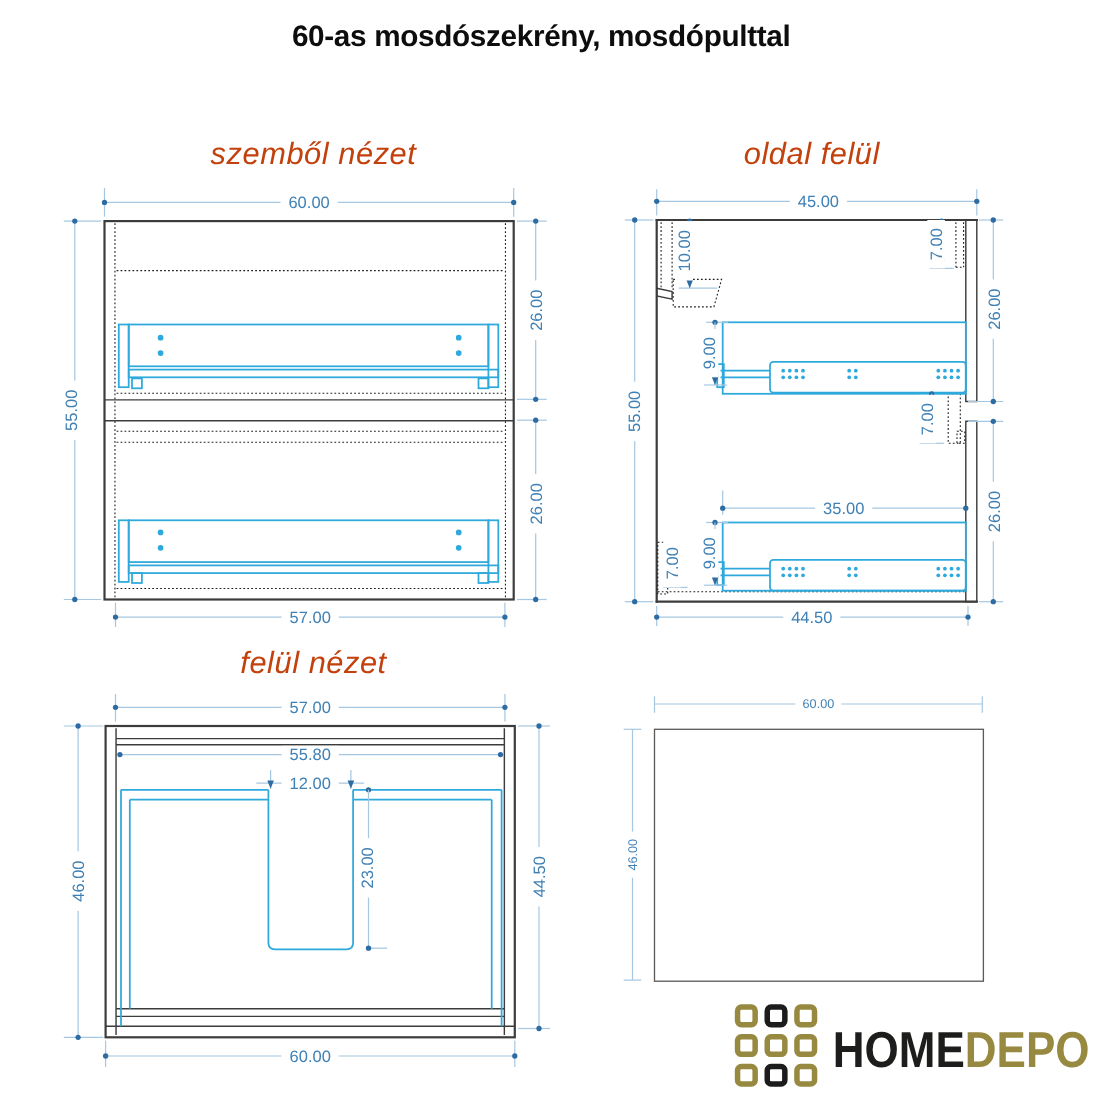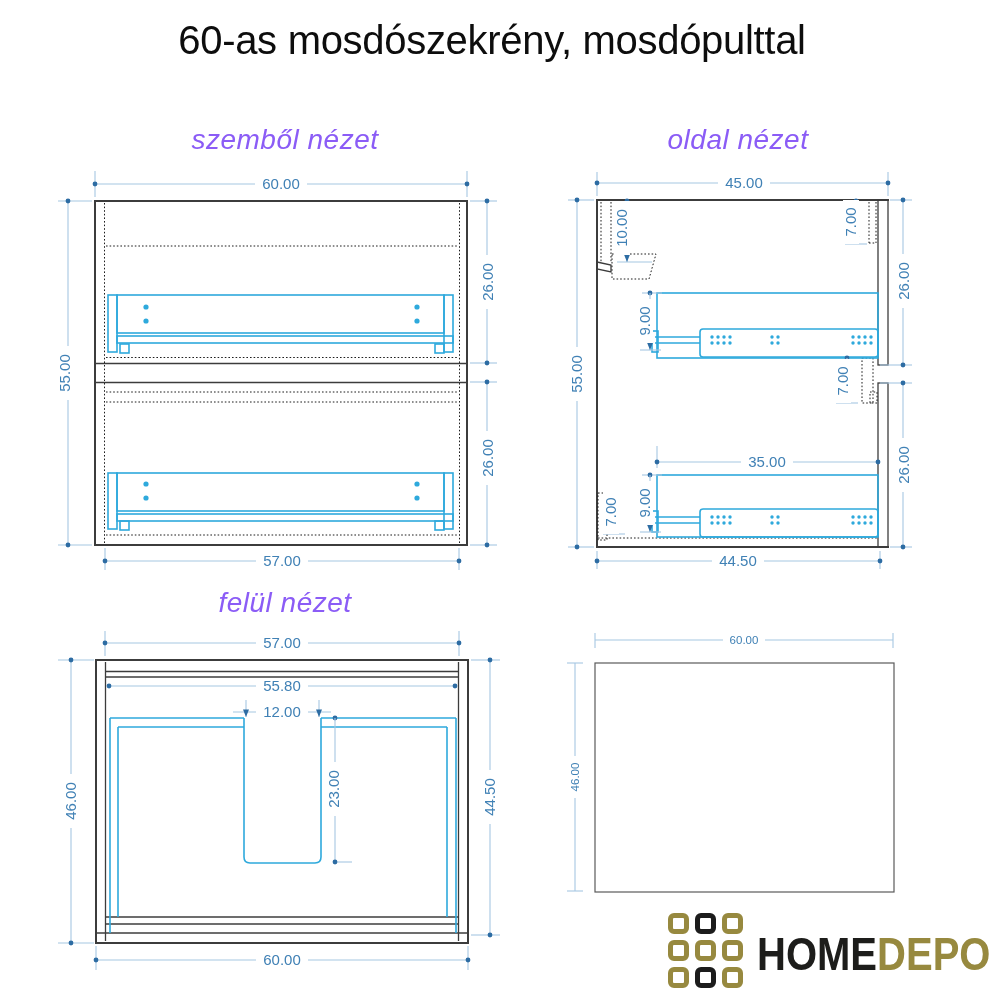--- a/index.html
+++ b/index.html
@@ -1,21 +1,21 @@
 <!DOCTYPE html>
 <html><head>
 <meta charset="utf-8">
 <style>
   html,body{margin:0;padding:0;background:#fff;}
   #stage{position:relative;width:1000px;height:1000px;background:#fff;overflow:hidden;
          font-family:"Liberation Sans",sans-serif;}
   .title{position:absolute;top:18px;left:0;width:984px;text-align:center;
-         font-size:40px;font-weight:normal;color:#0d0d0d;letter-spacing:-0.3px;}
+         font-size:27px;font-weight:bold;color:#0d0d0d;letter-spacing:-0.3px;}
   .view-label{position:absolute;transform:translateX(-50%);font-style:italic;
-         font-size:28px;color:#8b5cf6;letter-spacing:0.5px;white-space:nowrap;text-align:center;}
+         font-size:28px;color:#c2410c;letter-spacing:0.5px;white-space:nowrap;text-align:center;}
   #lbl-front{left:285px;top:124px;}
   #lbl-side{left:738px;top:124px;}
   #lbl-top{left:285px;top:587px;}
   #lbl-counter{left:738px;top:587px;}
   svg{position:absolute;left:0;top:0;}
   
   .ol{stroke:#3c3c3c;stroke-width:2;fill:none;stroke-linecap:square;}
   .o1{stroke:#3c3c3c;stroke-width:1.3;fill:none;}
   .og{stroke:#5a5a5a;stroke-width:1.2;fill:#fff;}
   .dash{stroke:#1d1d1d;stroke-width:1;fill:none;stroke-dasharray:1.6 2;}
@@ -36,21 +36,21 @@
              white-space:nowrap;}
   .logo-text .gold{color:#97893f;}
 </style>
 </head>
 <body>
 
 <div id="stage">
 
   <div class="title">60-as mosdószekrény, mosdópulttal</div>
   <div class="view-label" id="lbl-front">szemből nézet</div>
-  <div class="view-label" id="lbl-side">oldal nézet</div>
+  <div class="view-label" id="lbl-side">oldal felül</div>
   <div class="view-label" id="lbl-top">felül nézet</div>
 
   <svg width="1000" height="1000" viewBox="0 0 1000 1000">
 
     <g>
       <rect class="ol" x="95" y="201" width="372" height="344"></rect>
       <line class="dash" x1="104.5" y1="203" x2="104.5" y2="543"></line>
       <line class="dash" x1="459.5" y1="203" x2="459.5" y2="543"></line>
       <line class="dash" x1="106" y1="246" x2="458" y2="246"></line>
       <line class="dash" x1="106" y1="357.5" x2="458" y2="357.5"></line>

